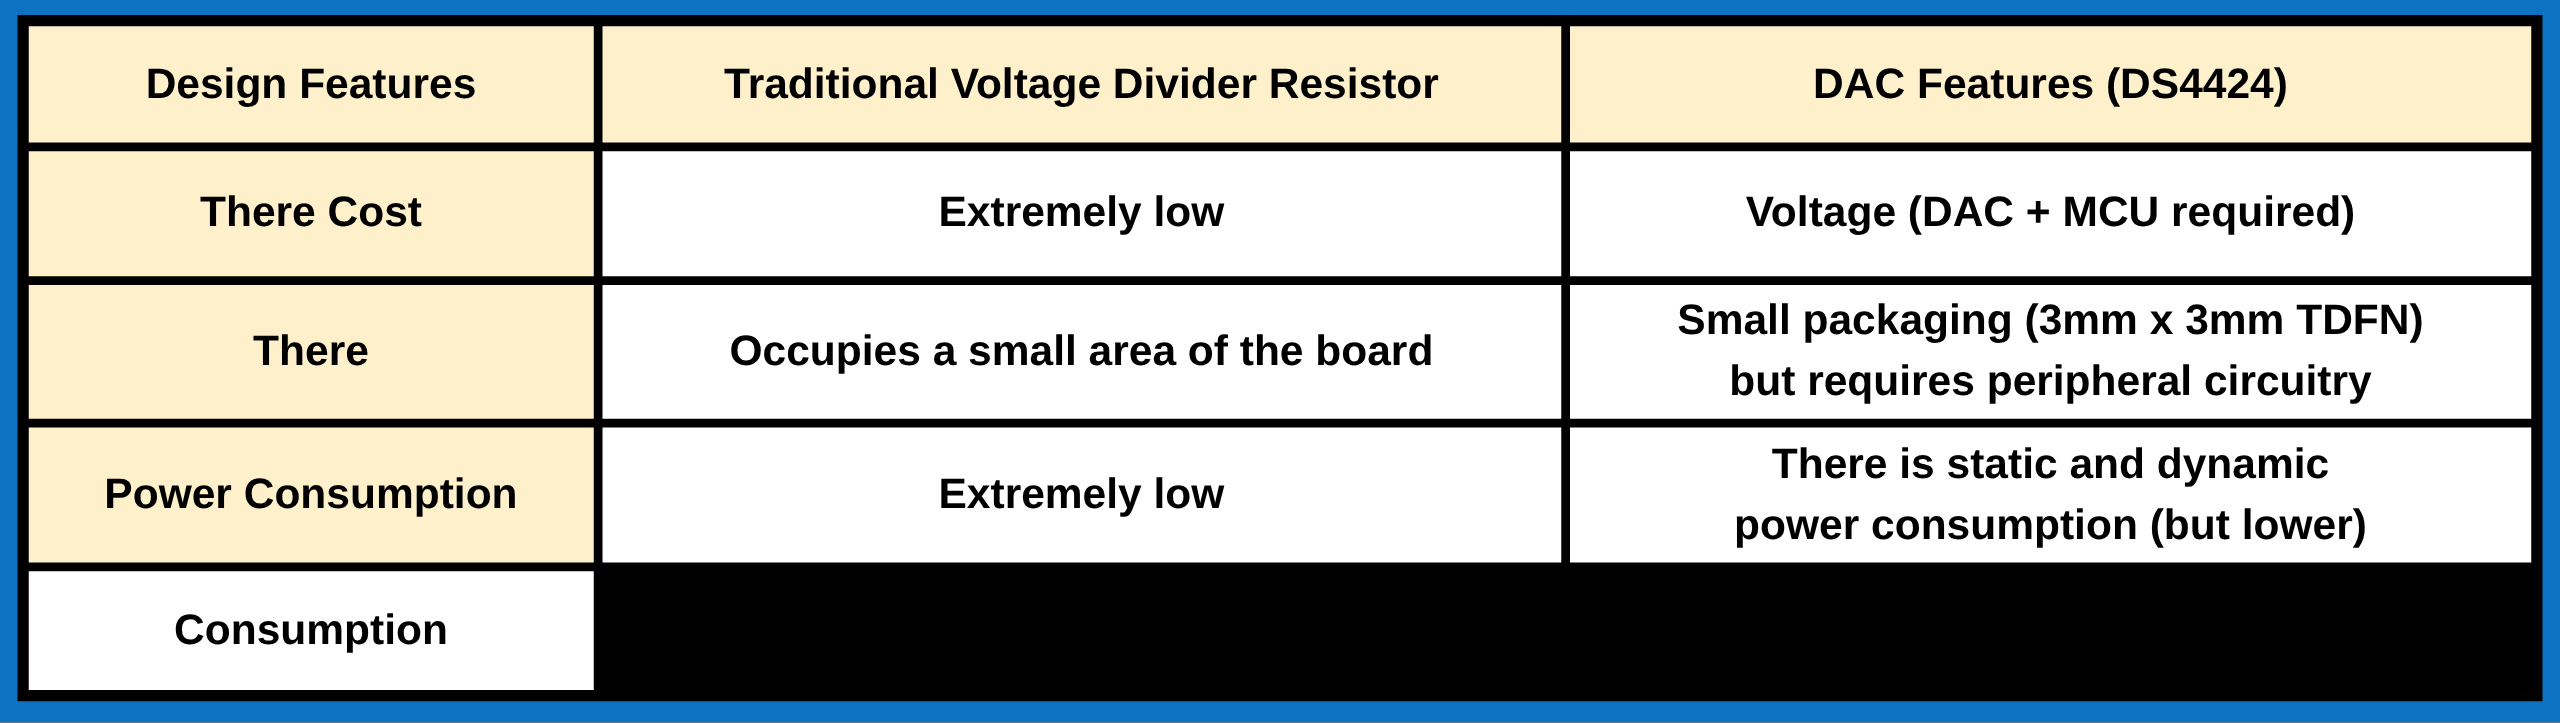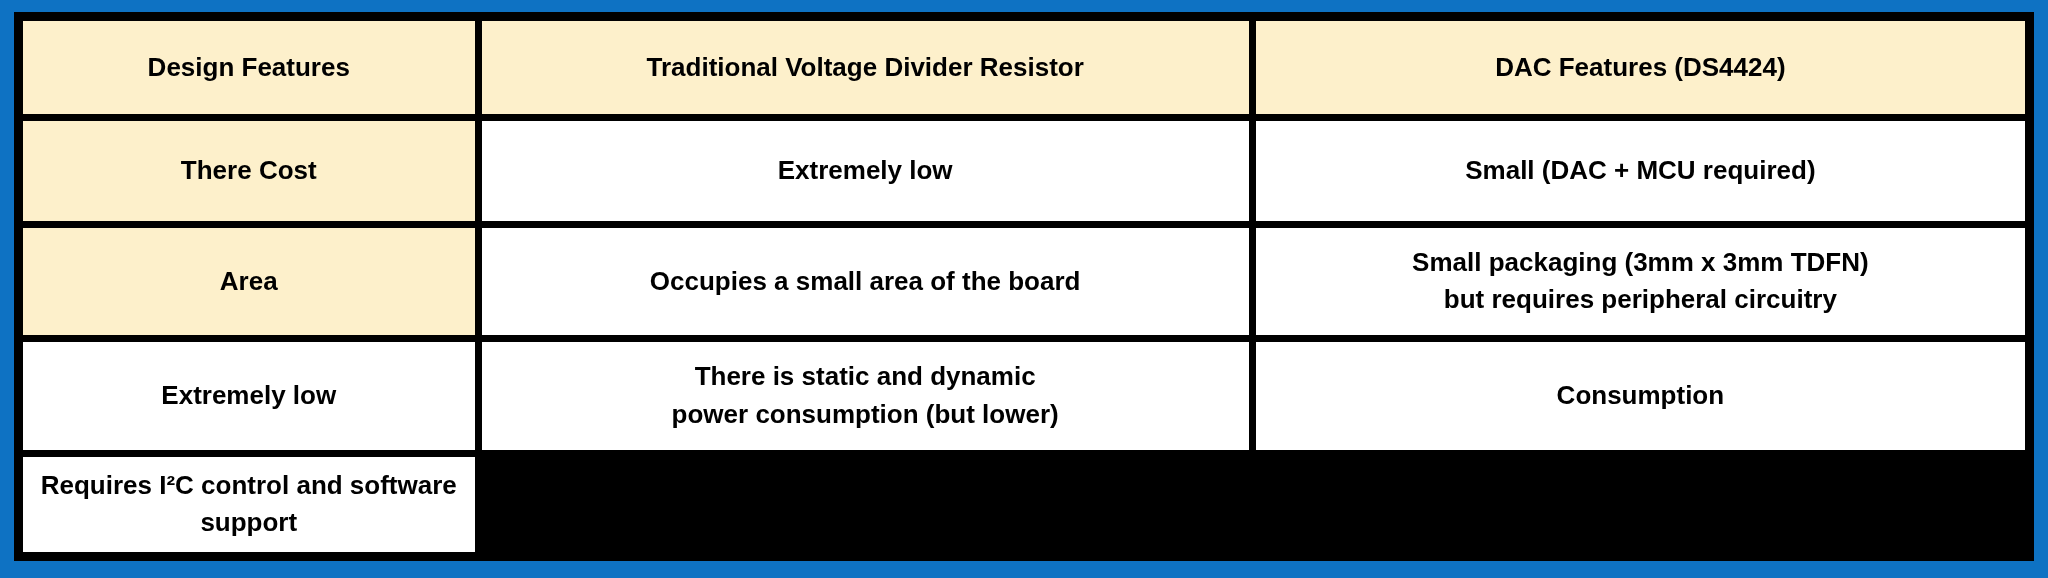--- a/index.html
+++ b/index.html
@@ -36,21 +36,21 @@
     background: #000000;
   }
 
   .cell {
     display: flex;
     align-items: center;
     justify-content: center;
     text-align: center;
     padding: 4px 14px;
     color: #000000;
-    font-size: 26px;
+    font-size: 34px;
     line-height: 1.45;
     white-space: pre-line;        
   }
 
   .cell.head {
     background: #fdf0cb;          
     font-weight: 700;
   }
 
   .cell.body {
@@ -64,29 +64,29 @@
 <div class="frame">
   <div class="table-outline">
     <div class="grid">
 
       <div class="cell head">Design Features</div>
       <div class="cell head">Traditional Voltage Divider Resistor</div>
       <div class="cell head">DAC Features (DS4424)</div>
 
       <div class="cell head">There Cost</div>
       <div class="cell body">Extremely low</div>
-      <div class="cell body">Small (DAC + MCU required)</div>
+      <div class="cell body">Voltage (DAC + MCU required)</div>
 
-      <div class="cell head">Area</div>
+      <div class="cell head">There</div>
       <div class="cell body">Occupies a small area of the board</div>
       <div class="cell body">Small packaging (3mm x 3mm TDFN)
 but requires peripheral circuitry</div>
 
+      <div class="cell head">Power Consumption</div>
       <div class="cell body">Extremely low</div>
       <div class="cell body">There is static and dynamic
 power consumption (but lower)</div>
 
       <div class="cell body">Consumption</div>
-      <div class="cell body">Requires I²C control and software support</div>
 
     </div>
   </div>
 </div>
 
 </body></html>

